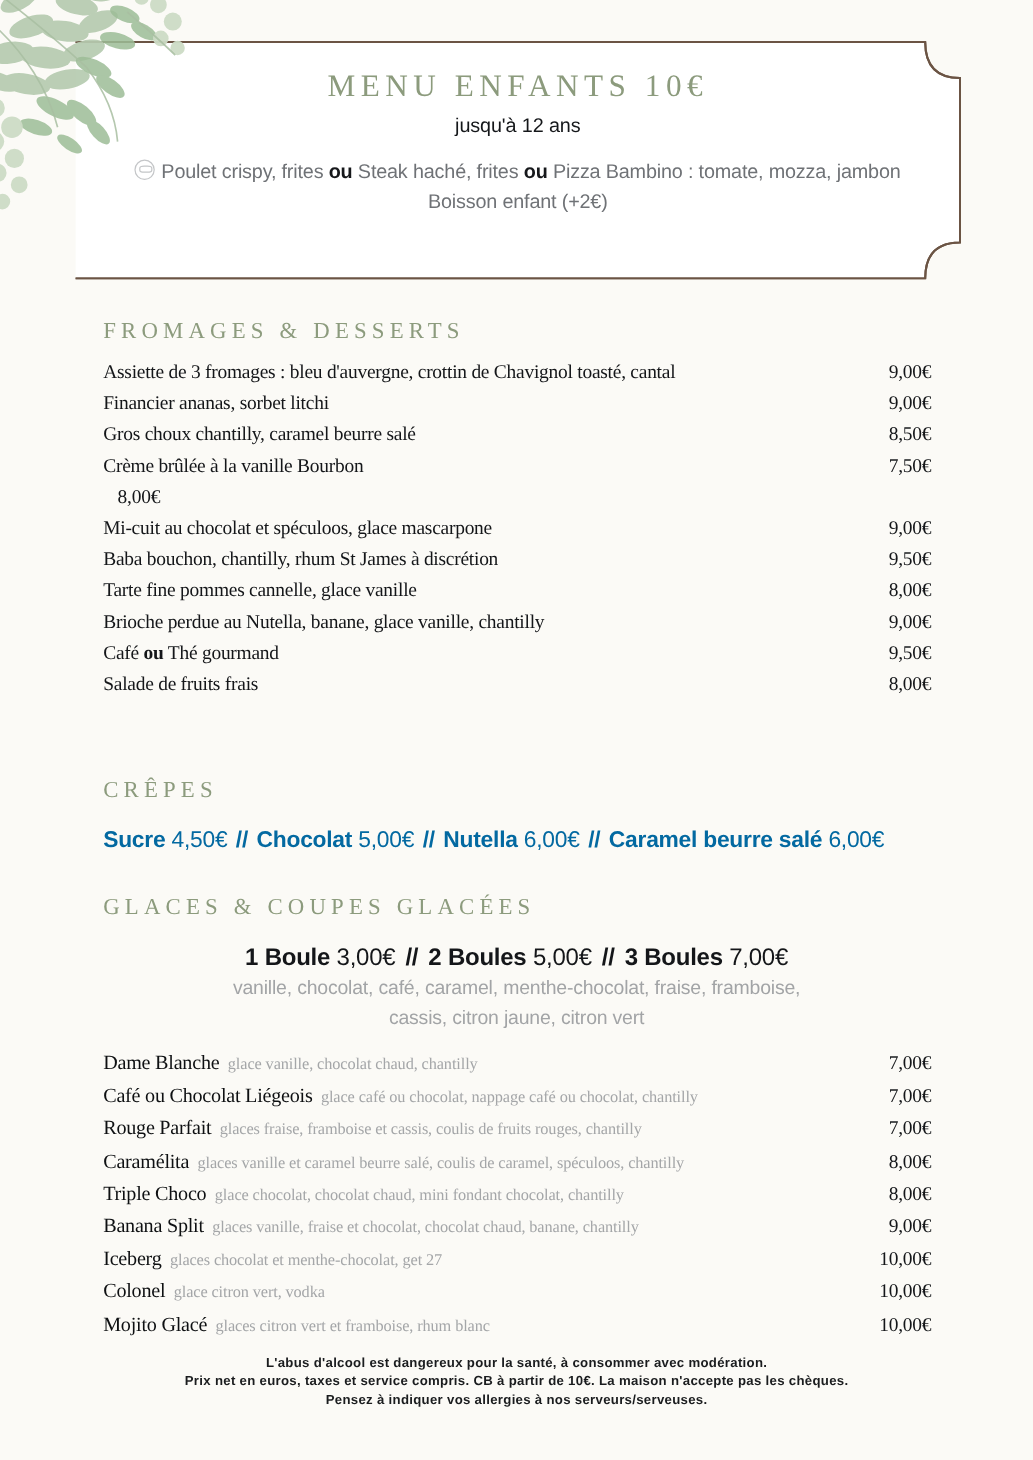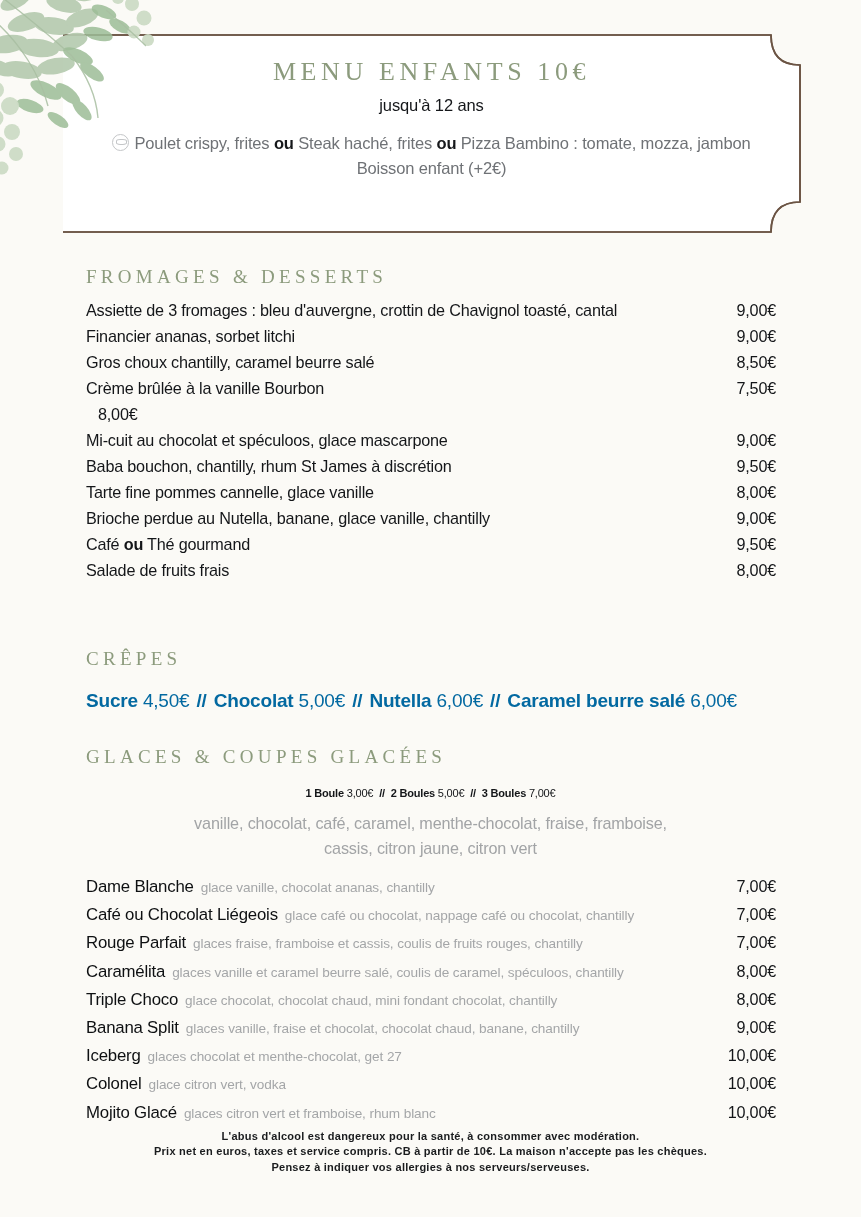--- a/index.html
+++ b/index.html
@@ -128,20 +128,21 @@
     width: 690px;
   }
   .row {
     display: flex;
     align-items: baseline;
     justify-content: space-between;
     font-size: 16.2px;
     color: #141619;
     letter-spacing: -0.2px;
     line-height: 26px;
+    font-family: Liberation Serif, serif;
   }
   .row .name {
     white-space: nowrap;
   }
   .row .price {
     white-space: nowrap;
     text-align: right;
     margin-left: 12px;
   }
   .row .desc {
@@ -182,21 +183,21 @@
     color: #a2a4a6;
     font-size: 16.2px;
     line-height: 25px;
     letter-spacing: -0.15px;
   }
   .scoops-line {
     position: absolute;
     width: 861px;
     left: 0;
     text-align: center;
-    font-size: 11px;
+    font-size: 20px;
     color: #141619;
     letter-spacing: -0.2px;
     white-space: nowrap;
   }
   .scoops-line b { font-weight: 700; }
   .scoops-line .sep { font-weight: 700; margin: 0 3px; }
 
   
   .footer {
     position: absolute;
@@ -334,21 +335,21 @@
 
   <div class="section-head" style="left:86px; top:648px;">CRÊPES</div>
   <div class="inline-line" id="crepes-line" style="left:86px; top:690px;"><b>Sucre</b><span>&nbsp;4,50€</span><span class="sep"> // </span><b>Chocolat</b><span>&nbsp;5,00€</span><span class="sep"> // </span><b>Nutella</b><span>&nbsp;6,00€</span><span class="sep"> // </span><b>Caramel beurre salé</b><span>&nbsp;6,00€</span></div>
 
   <div class="section-head" style="left:86px; top:746px;">GLACES &amp; COUPES GLACÉES</div>
   <div class="scoops-line" id="scoops-line" style="top:787px;"><b>1 Boule</b><span>&nbsp;3,00€</span><span class="sep"> // </span><b>2 Boules</b><span>&nbsp;5,00€</span><span class="sep"> // </span><b>3 Boules</b><span>&nbsp;7,00€</span></div>
   <div class="centered-note" style="top:811px;">vanille, chocolat, café, caramel, menthe-chocolat, fraise, framboise,</div>
   <div class="centered-note" style="top:836px;">cassis, citron jaune, citron vert</div>
   <div class="rows" id="coupes-rows" style="top:873px;">
       <div class="row coupe">
-        <span><span class="name">Dame Blanche</span><span class="desc">glace vanille, chocolat ananas, chantilly</span></span>
+        <span><span class="name">Dame Blanche</span><span class="desc">glace vanille, chocolat chaud, chantilly</span></span>
         <span class="price">7,00€</span>
       </div>
       <div class="row coupe">
         <span><span class="name">Café ou Chocolat Liégeois</span><span class="desc">glace café ou chocolat, nappage café ou chocolat, chantilly</span></span>
         <span class="price">7,00€</span>
       </div>
       <div class="row coupe">
         <span><span class="name">Rouge Parfait</span><span class="desc">glaces fraise, framboise et cassis, coulis de fruits rouges, chantilly</span></span>
         <span class="price">7,00€</span>
       </div>

